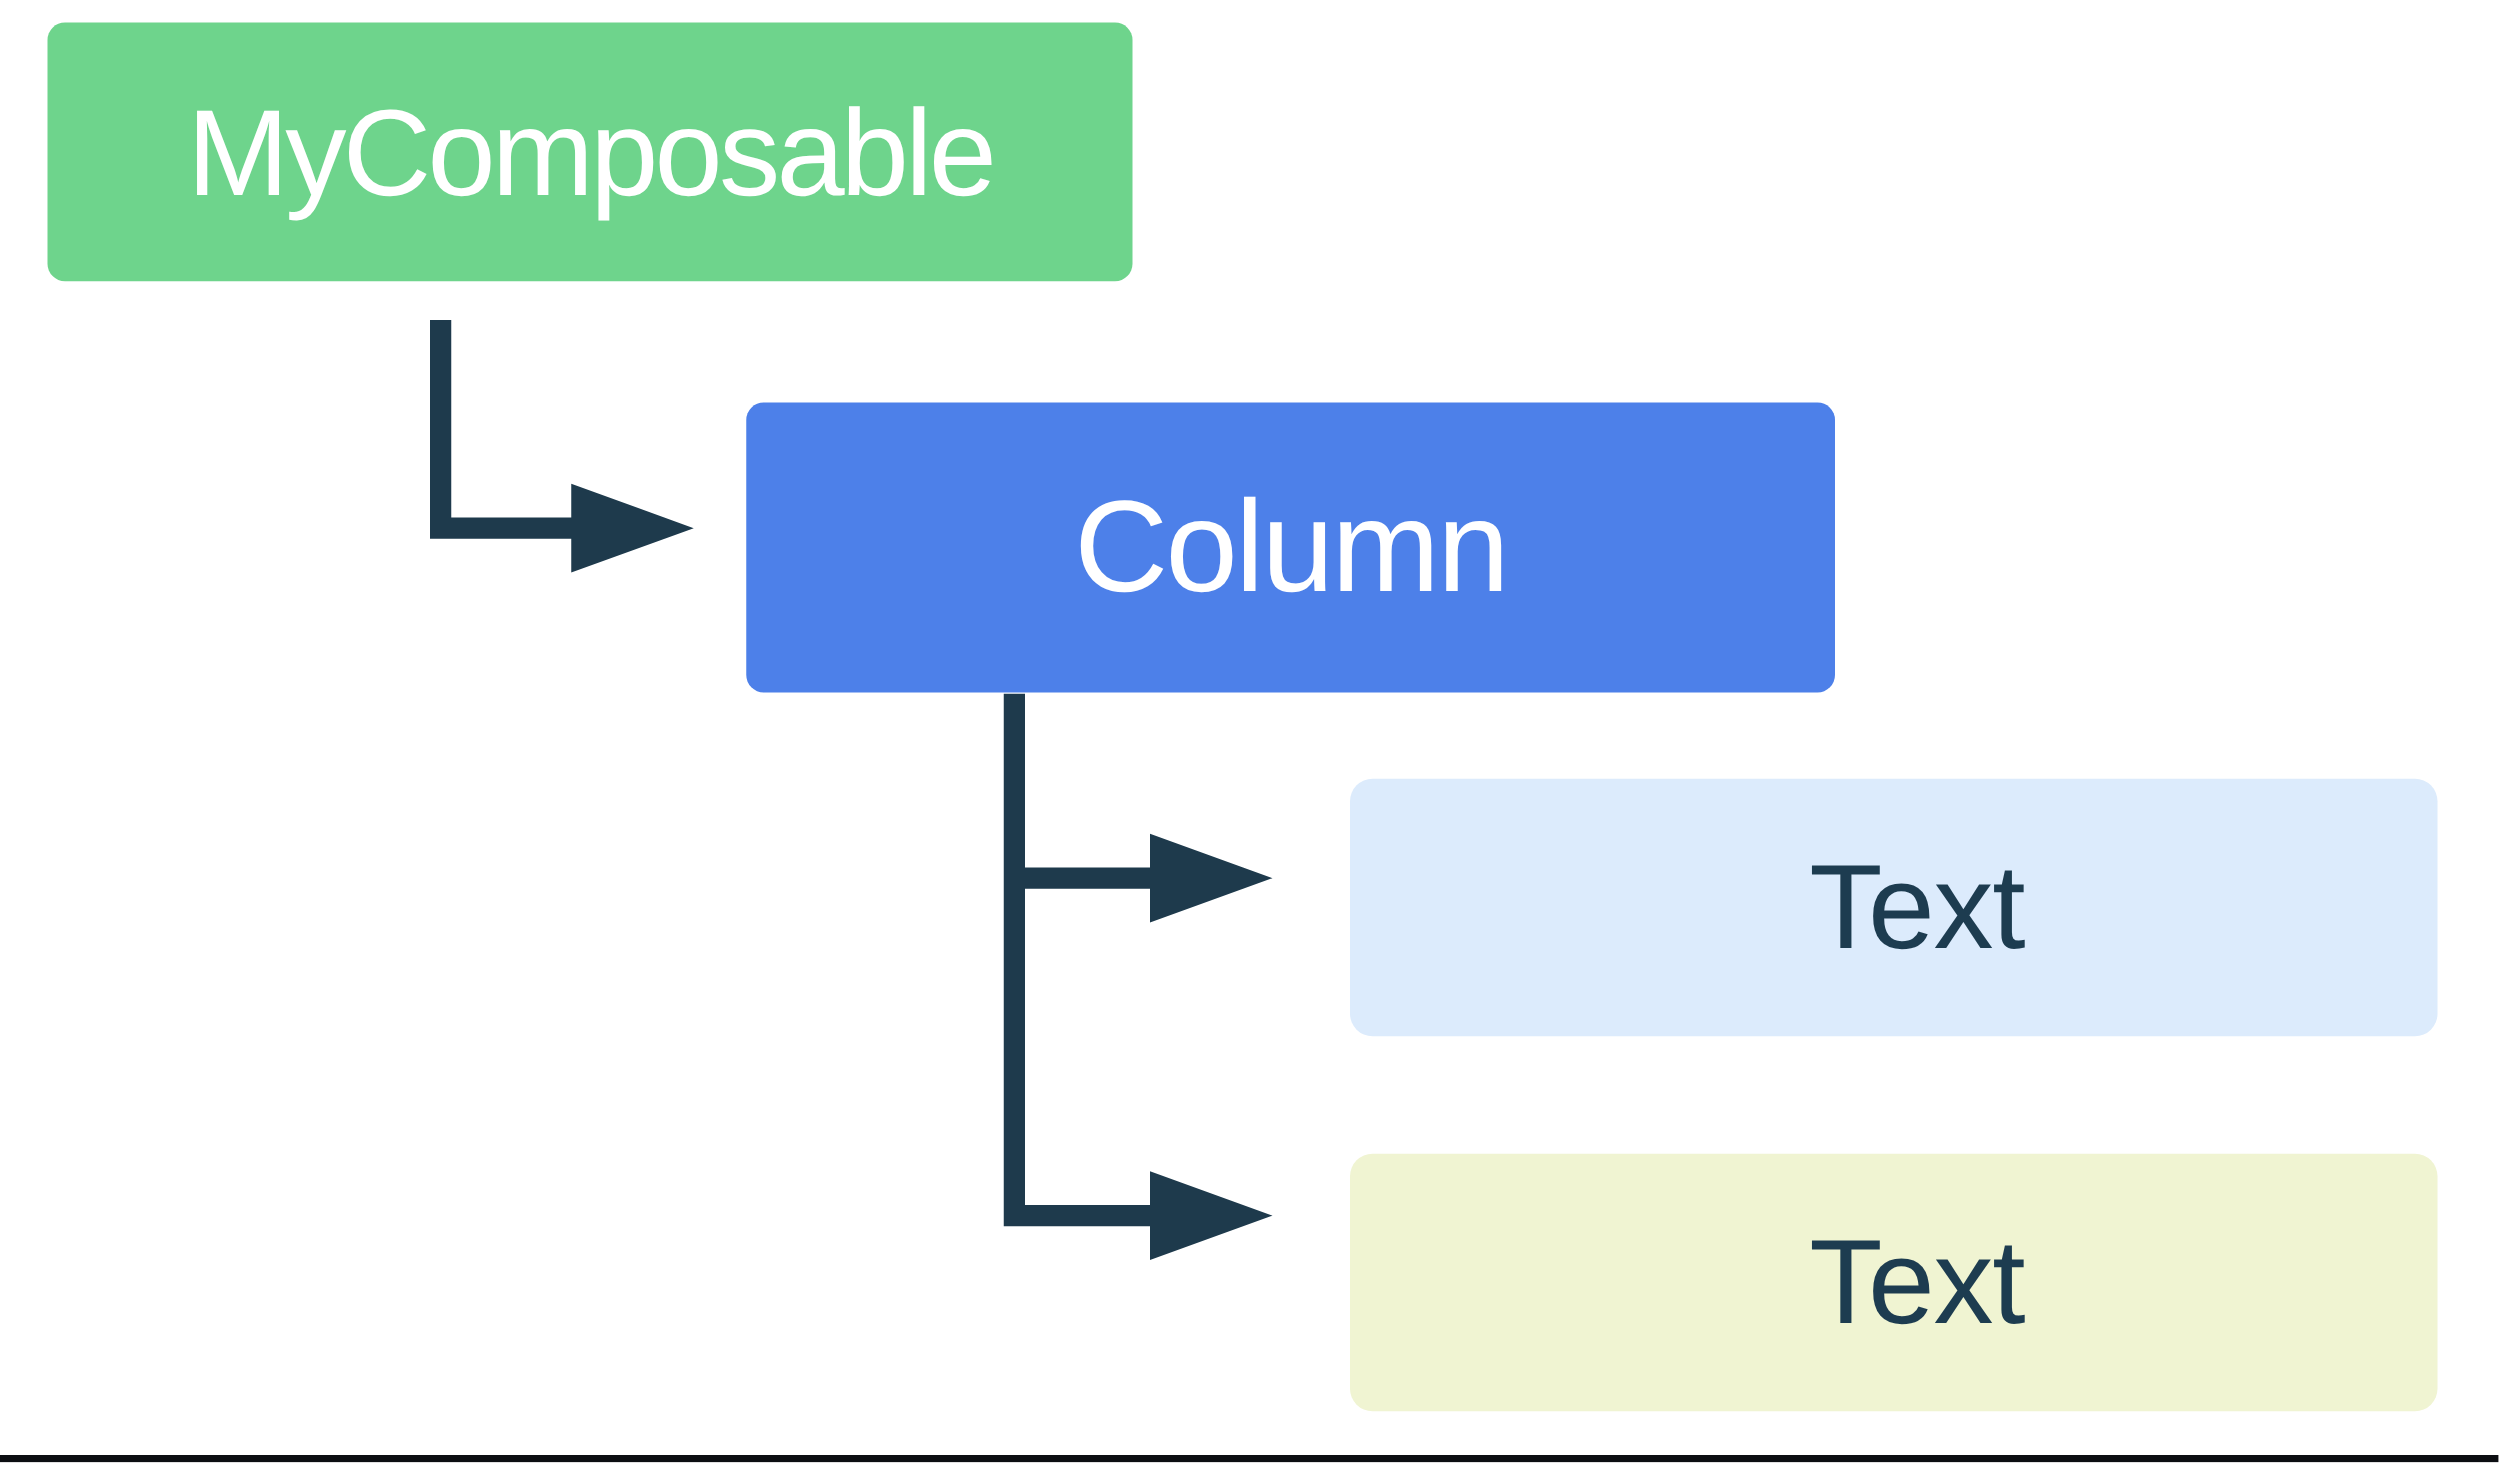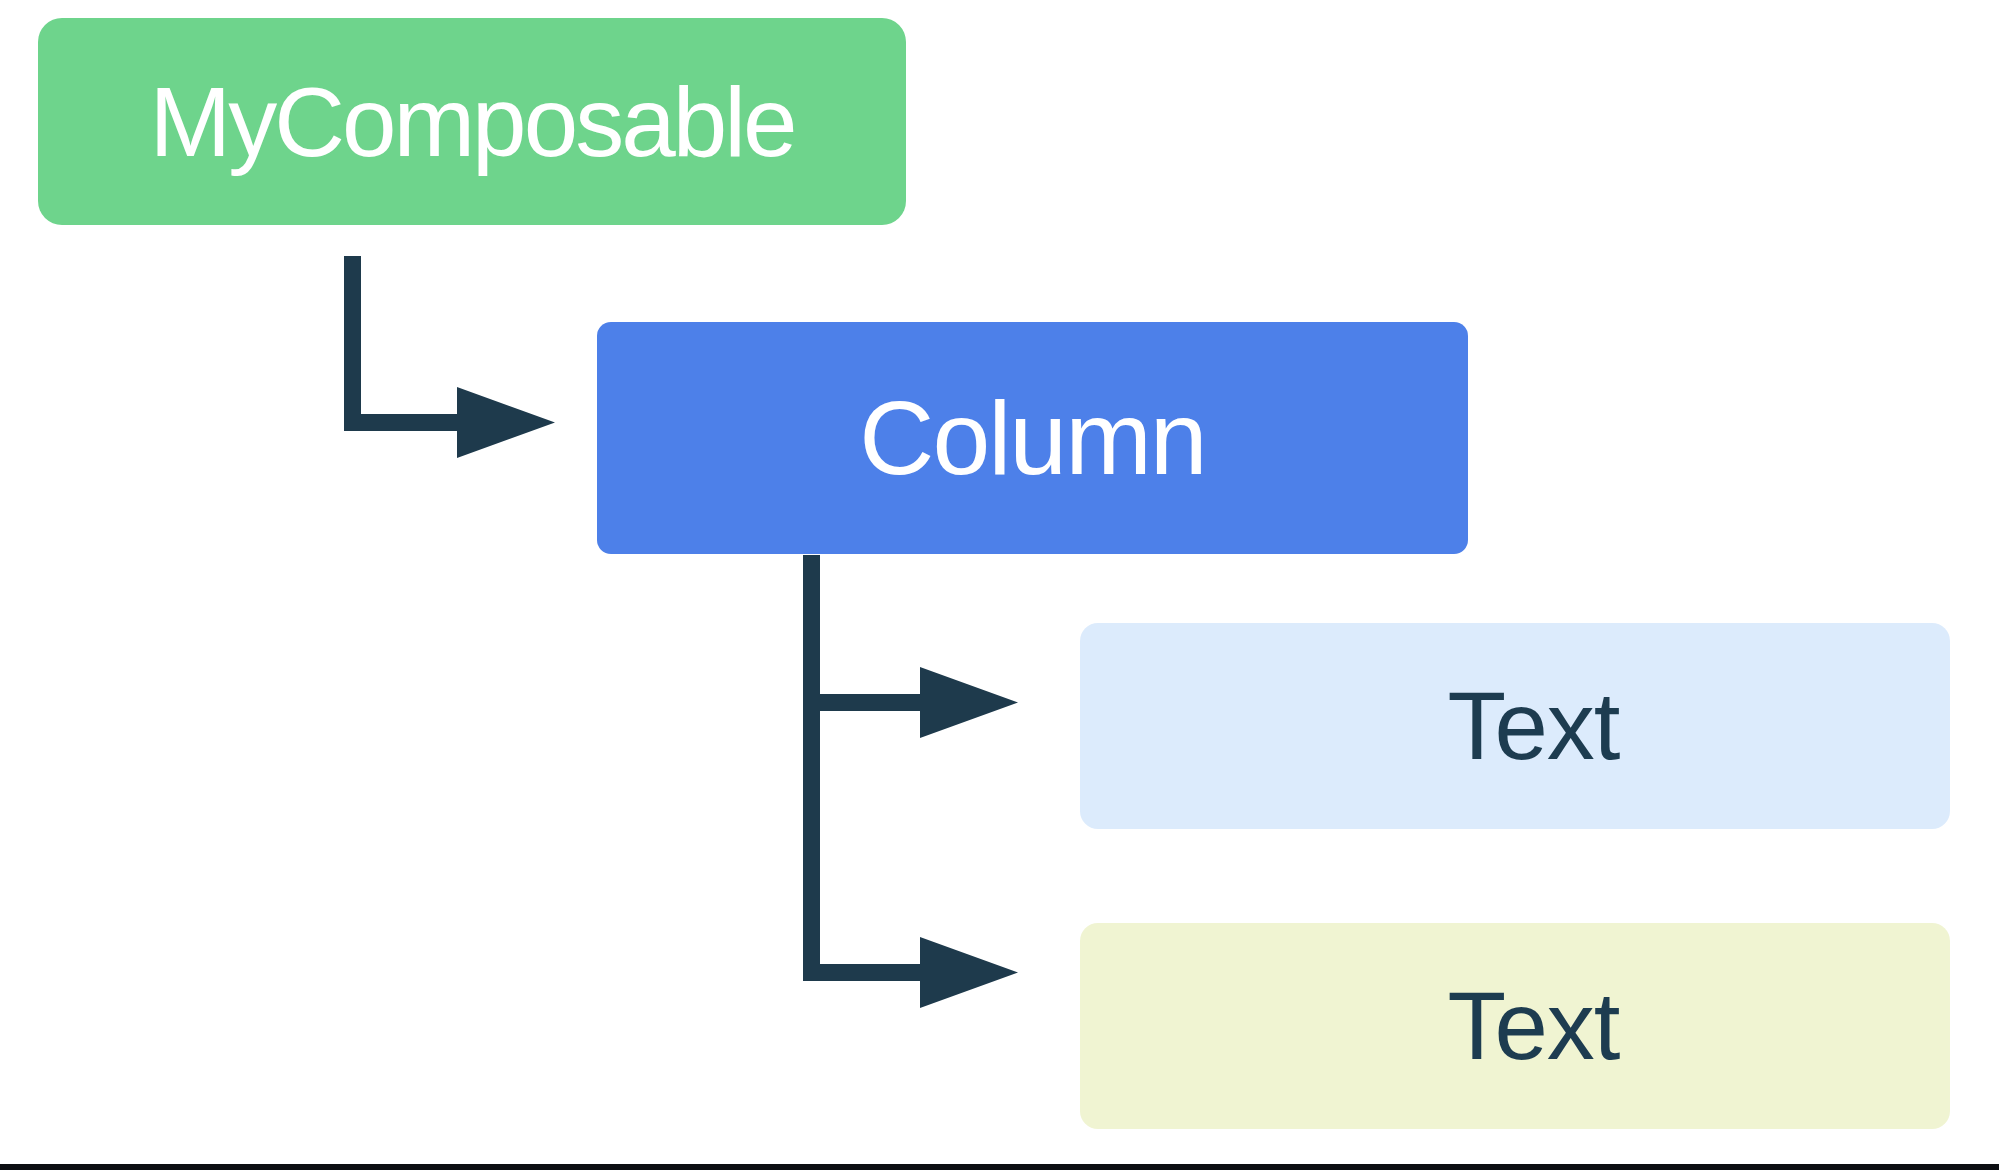--- a/index.html
+++ b/index.html
@@ -23,21 +23,21 @@
     box-sizing: border-box;
   }
   .node .label {
     white-space: nowrap;
     line-height: 1;
   }
   .node-root {
     left: 38px; top: 18px;
     width: 868px; height: 207px;
     background: var(--root-node-bg);
-    border-radius: 24px;
+    border-radius: 14px;
   }
   .node-root .label {
     color: var(--root-node-text);
     font-size: 98px;
     letter-spacing: -3px;
   }
   .node-column {
     left: 597px; top: 322px;
     width: 871px; height: 232px;
     background: var(--column-node-bg);

